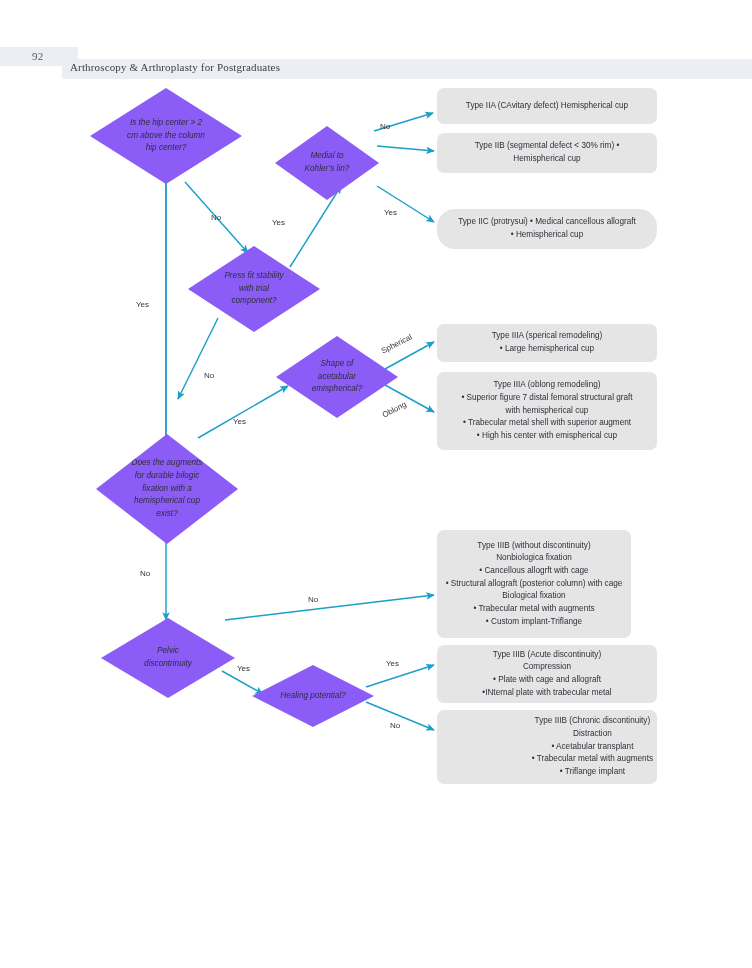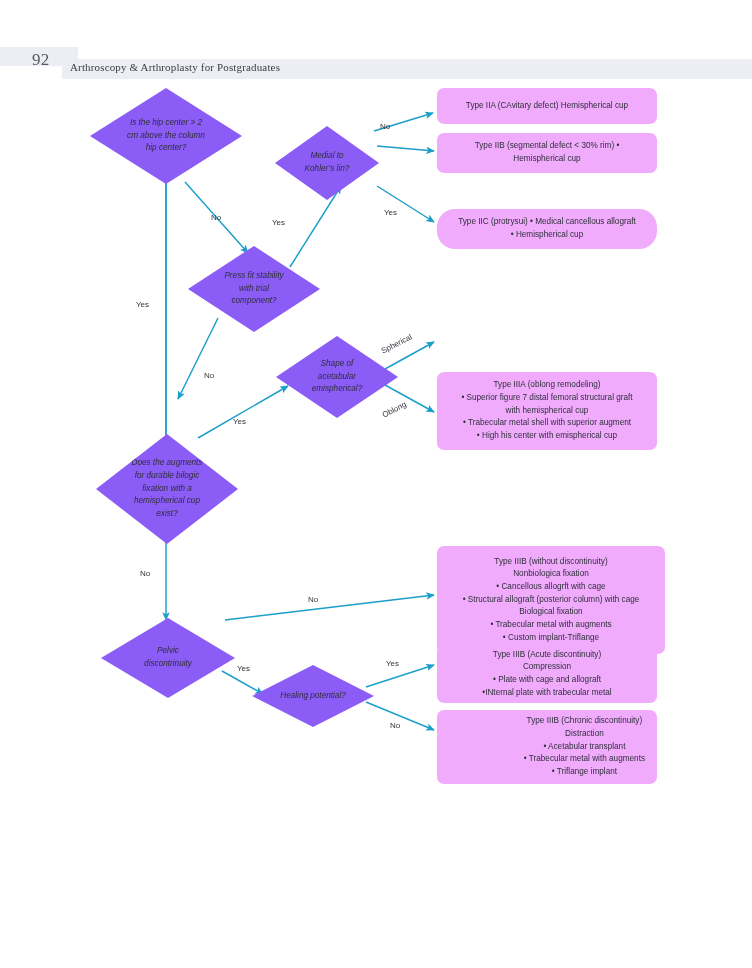--- a/index.html
+++ b/index.html
@@ -37,21 +37,21 @@
     top: 59px;
     width: 690px;
     height: 20px;
     background: #eceef4;
   }
   .folio {
     position: absolute;
     left: 32px;
     top: 50px;
     font-family: "Liberation Serif", serif;
-    font-size: 17px;
+    font-size: 11px;
     color: #5a5a66;
     letter-spacing: .2px;
   }
   .running-title {
     position: absolute;
     left: 70px;
     top: 61px;
     font-family: "Liberation Serif", serif;
     font-size: 11px;
     color: #3d3d4a;
@@ -74,23 +74,23 @@
     box-sizing: border-box;
     display: flex;
     align-items: center;
     justify-content: center;
     text-align: center;
     font-size: 8.2px;
     line-height: 1.55;
     color: #2f2f3a;
   }
   .box {
-    background: #f0abfc;
+    background: #e5e5e5;
     border-radius: 7px;
-    padding: 6px 12px;
+    padding: 6px 4px;
   }
   .diamond {
     background: #8b5cf6;
     clip-path: polygon(50% 0%, 100% 50%, 50% 100%, 0% 50%);
     font-style: italic;
   }
   .diamond .dtext {
     width: 74%;
   }
   .node .line { display: block; }
@@ -225,32 +225,38 @@
     </div>
   </div>
 
   <div class="node box" style="left:437px; top:209px; width:220px; height:40px;border-radius:18px;">
     <div>
       <span class="line">Type IIC (protrysui) • Medical cancellous allograft</span>
       <span class="line">• Hemispherical cup</span>
     </div>
   </div>
 
+  <div class="node box" style="left:437px; top:324px; width:220px; height:38px;">
+    <div>
+      <span class="line">Type IIIA (sperical remodeling)</span>
+      <span class="line">• Large hemispherical cup</span>
+    </div>
+  </div>
 
   <div class="node box" style="left:437px; top:372px; width:220px; height:78px;">
     <div>
       <span class="line">Type IIIA (oblong remodeling)</span>
       <span class="line">• Superior figure 7 distal femoral structural graft</span>
       <span class="line">with hemispherical cup</span>
       <span class="line">• Trabecular metal shell with superior augment</span>
       <span class="line">• High his center with emispherical cup</span>
     </div>
   </div>
 
-  <div class="node box" style="left:437px; top:530px; width:228px; height:108px;margin-top:16px;">
+  <div class="node box" style="left:437px; top:530px; width:194px; height:108px;">
     <div>
       <span class="line">Type IIIB (without discontinuity)</span>
       <span class="line">Nonbiologica fixation</span>
       <span class="line">• Cancellous allogrft with cage</span>
       <span class="line">• Structural allograft (posterior column) with cage</span>
       <span class="line">Biological fixation</span>
       <span class="line">• Trabecular metal with augments</span>
       <span class="line">• Custom implant-Triflange</span>
     </div>
   </div>

